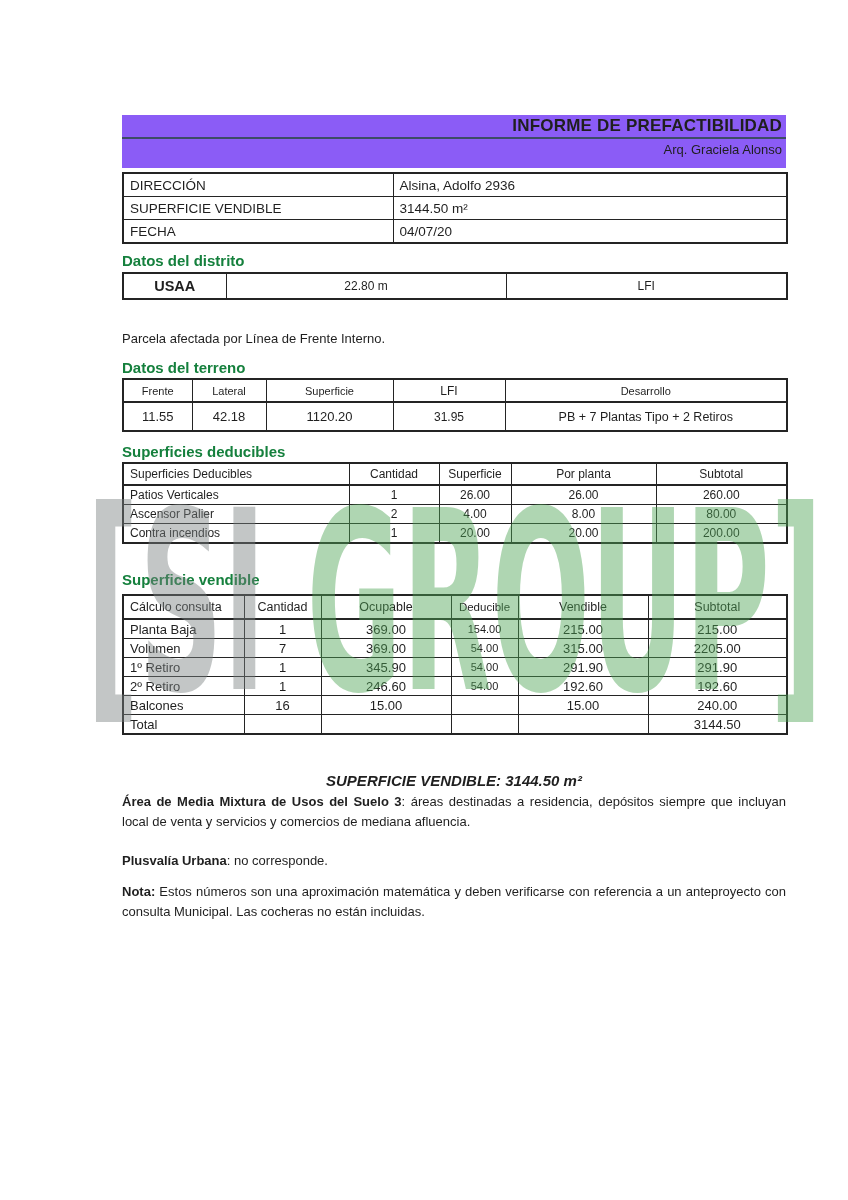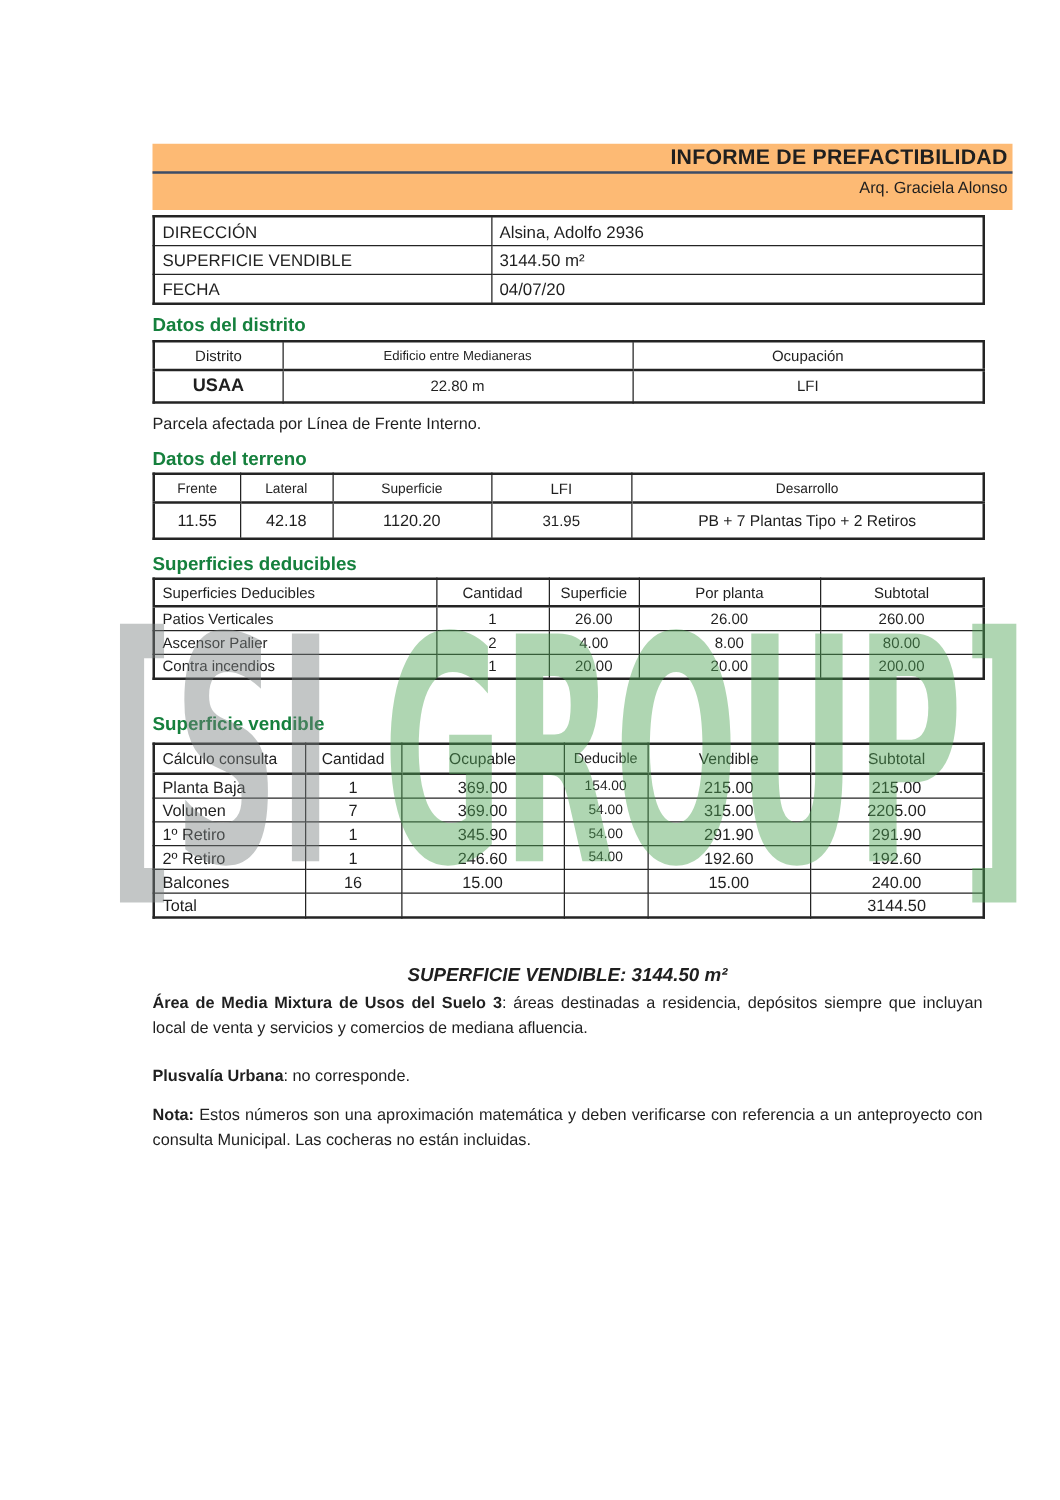--- a/index.html
+++ b/index.html
@@ -3,21 +3,21 @@
 <meta charset="utf-8">
 <style>
   html,body{margin:0;padding:0;background:#ffffff;}
   #page{
     position:relative;width:848px;height:1200px;background:#ffffff;
     font-family:"Liberation Sans",sans-serif;color:#1f1f1f;overflow:hidden;
   }
   .abs{position:absolute;}
 
   
-  #band{left:122px;top:115px;width:664px;height:53px;background:#fdba74;padding-left:24px;}
+  #band{left:122px;top:115px;width:664px;height:53px;background:#8b5cf6;}
   #band .title{position:absolute;top:1px;right:4px;font-size:17px;font-weight:bold;letter-spacing:.2px;}
   #band .rule{position:absolute;top:22px;left:0;width:100%;height:2px;background:#3d4c66;}
   #band .author{position:absolute;top:27px;right:4px;font-size:13px;}
 
   
   table.doc{border-collapse:collapse;table-layout:fixed;}
   table.doc td,table.doc th{
     border:1px solid #242424;overflow:hidden;white-space:nowrap;
     font-weight:normal;vertical-align:middle;padding:0;
   }
@@ -107,25 +107,20 @@
     </table>
 
   <div class="sec-h abs" style="left:122px;top:252px;">Datos del distrito</div>
   <table id="distrito-table" class="doc abs" style="left:122px;top:272px;width:664px;">
     <colgroup>
         <col style="width:103px">
         <col style="width:280px">
         <col style="width:281px">
       </colgroup>
     <tbody>
-        <tr class="hdr">
-      <th class="ctr">Distrito</th>
-      <th class="ctr small">Edificio entre Medianeras</th>
-      <th class="ctr">Ocupación</th>
-    </tr>
     <tr>
       <td class="ctr usaa">USAA</td>
       <td class="ctr">22.80 m</td>
       <td class="ctr">LFI</td>
     </tr>
   </tbody>
     </table>
   <div class="note-line abs" style="left:122px;top:331px;">Parcela afectada por Línea de Frente Interno.</div>
 
   <div class="sec-h abs" style="left:122px;top:359px;">Datos del terreno</div>

